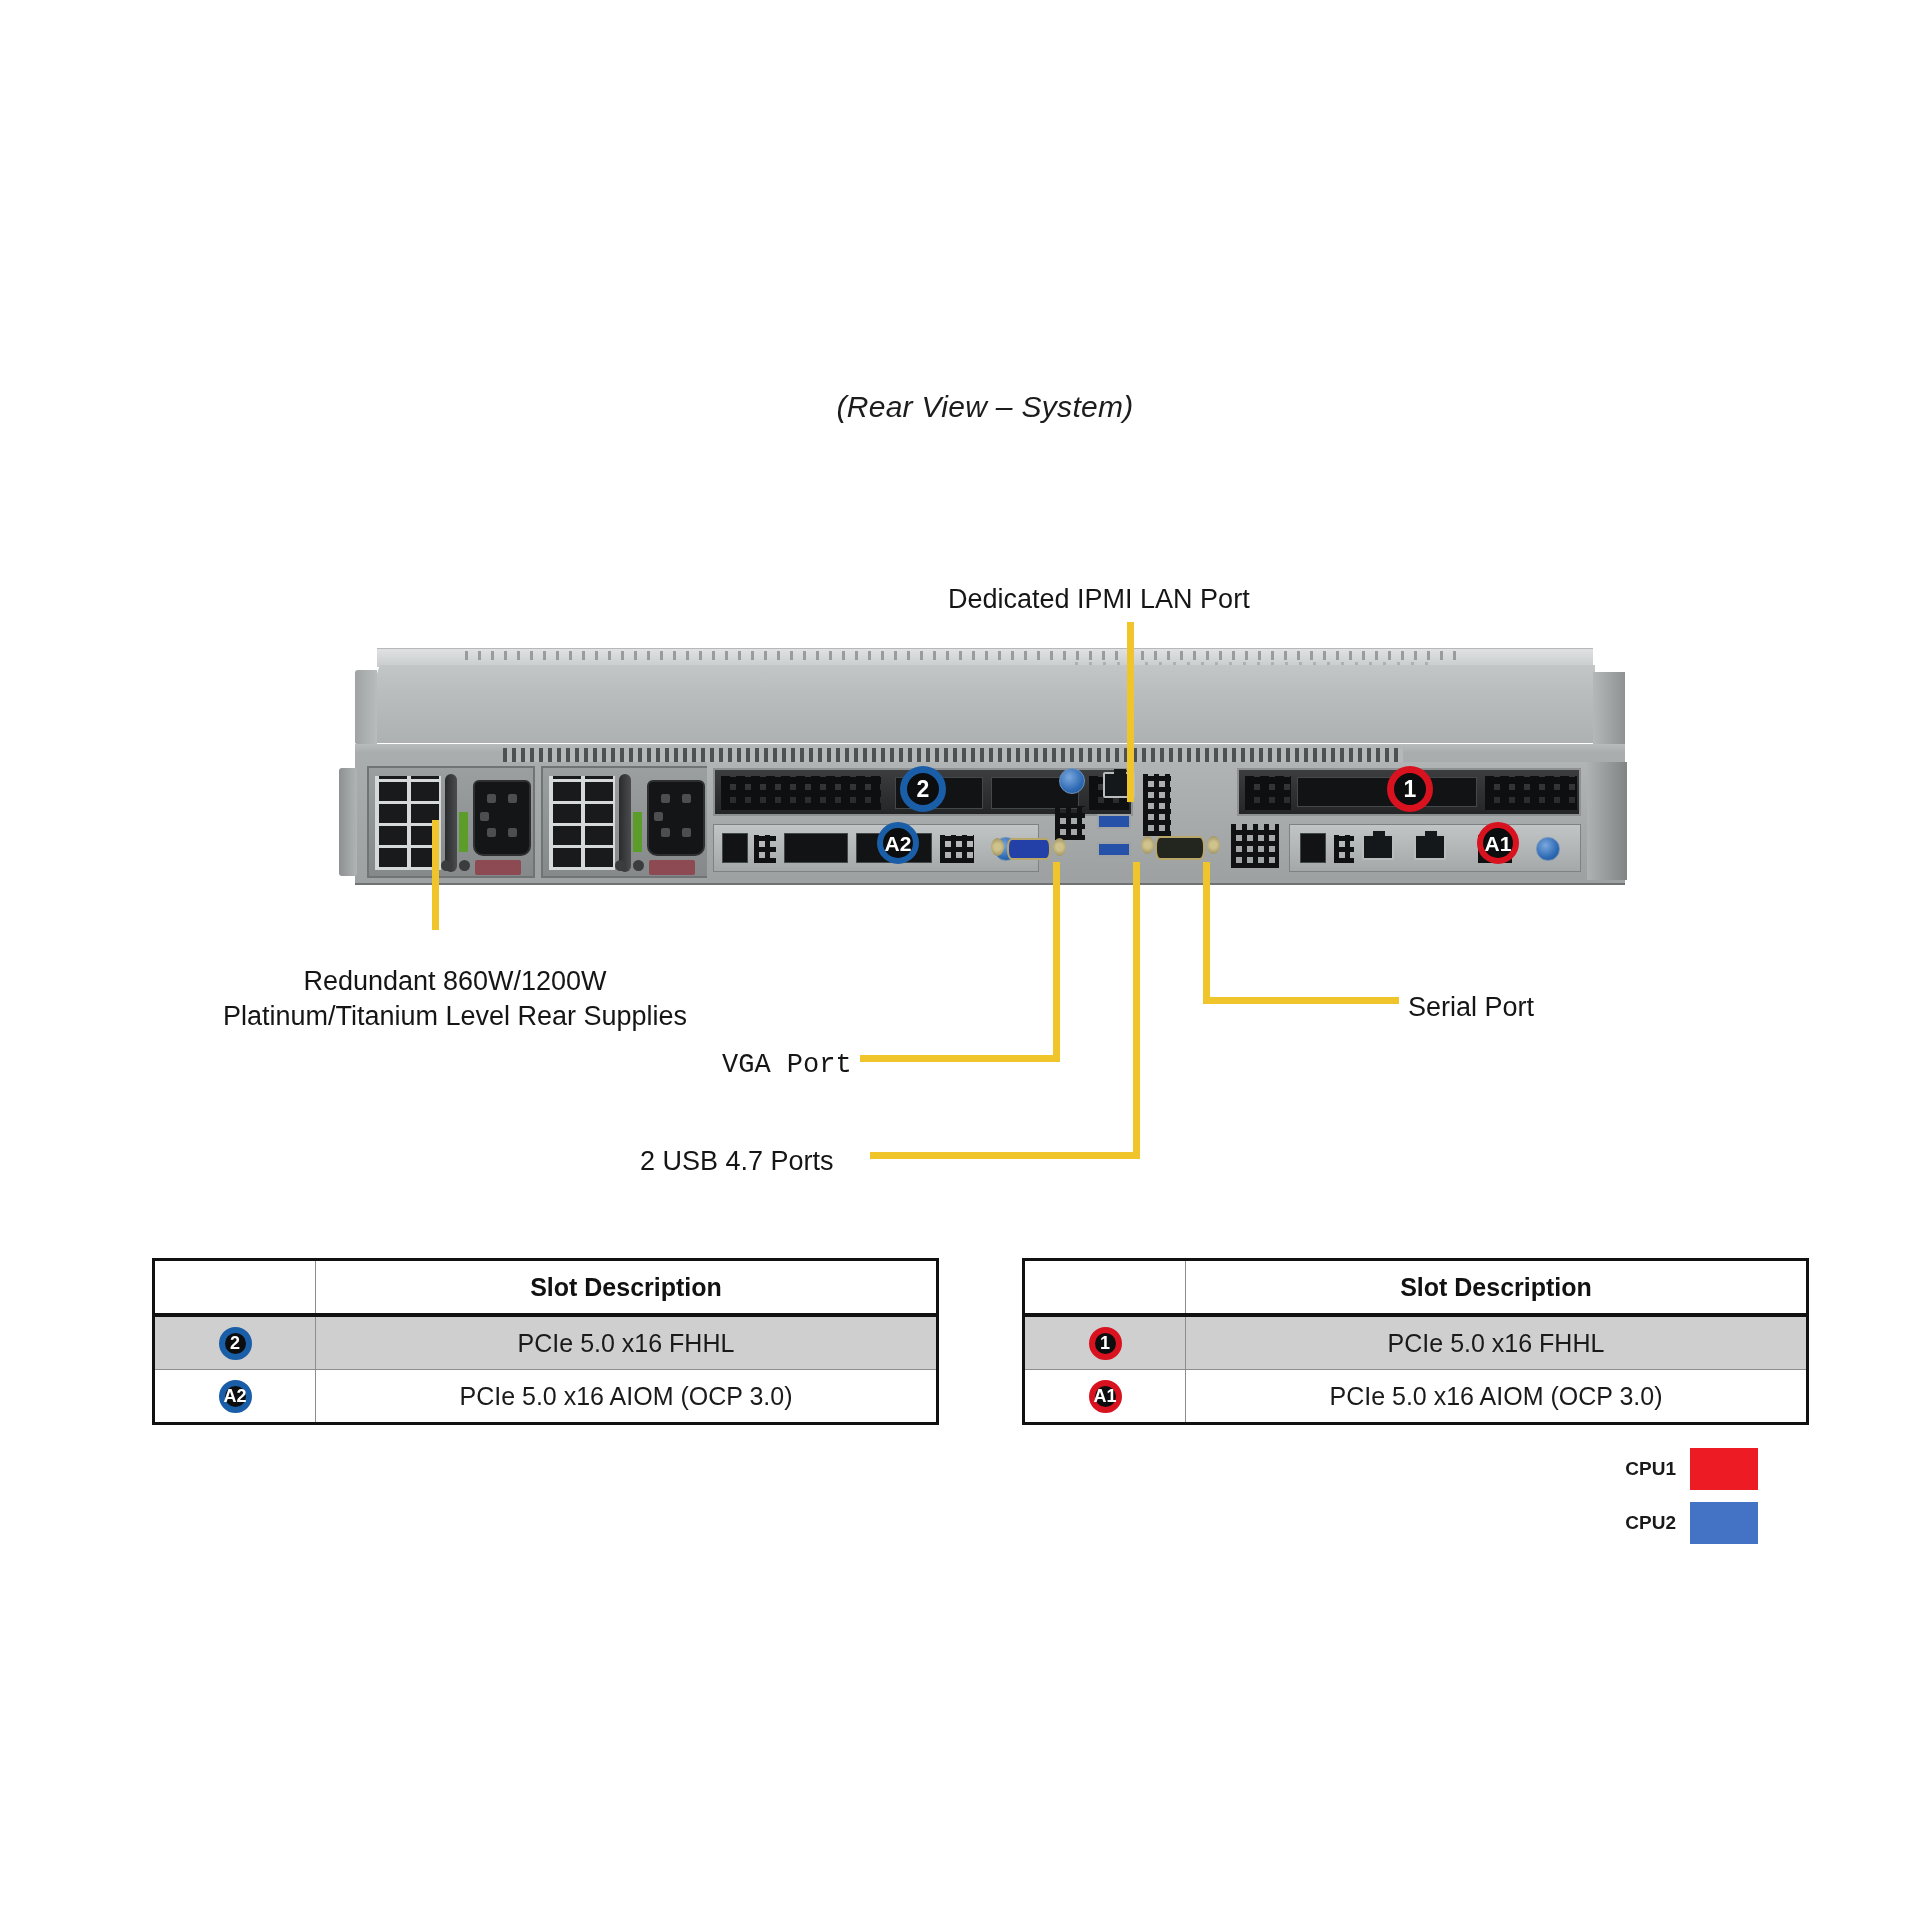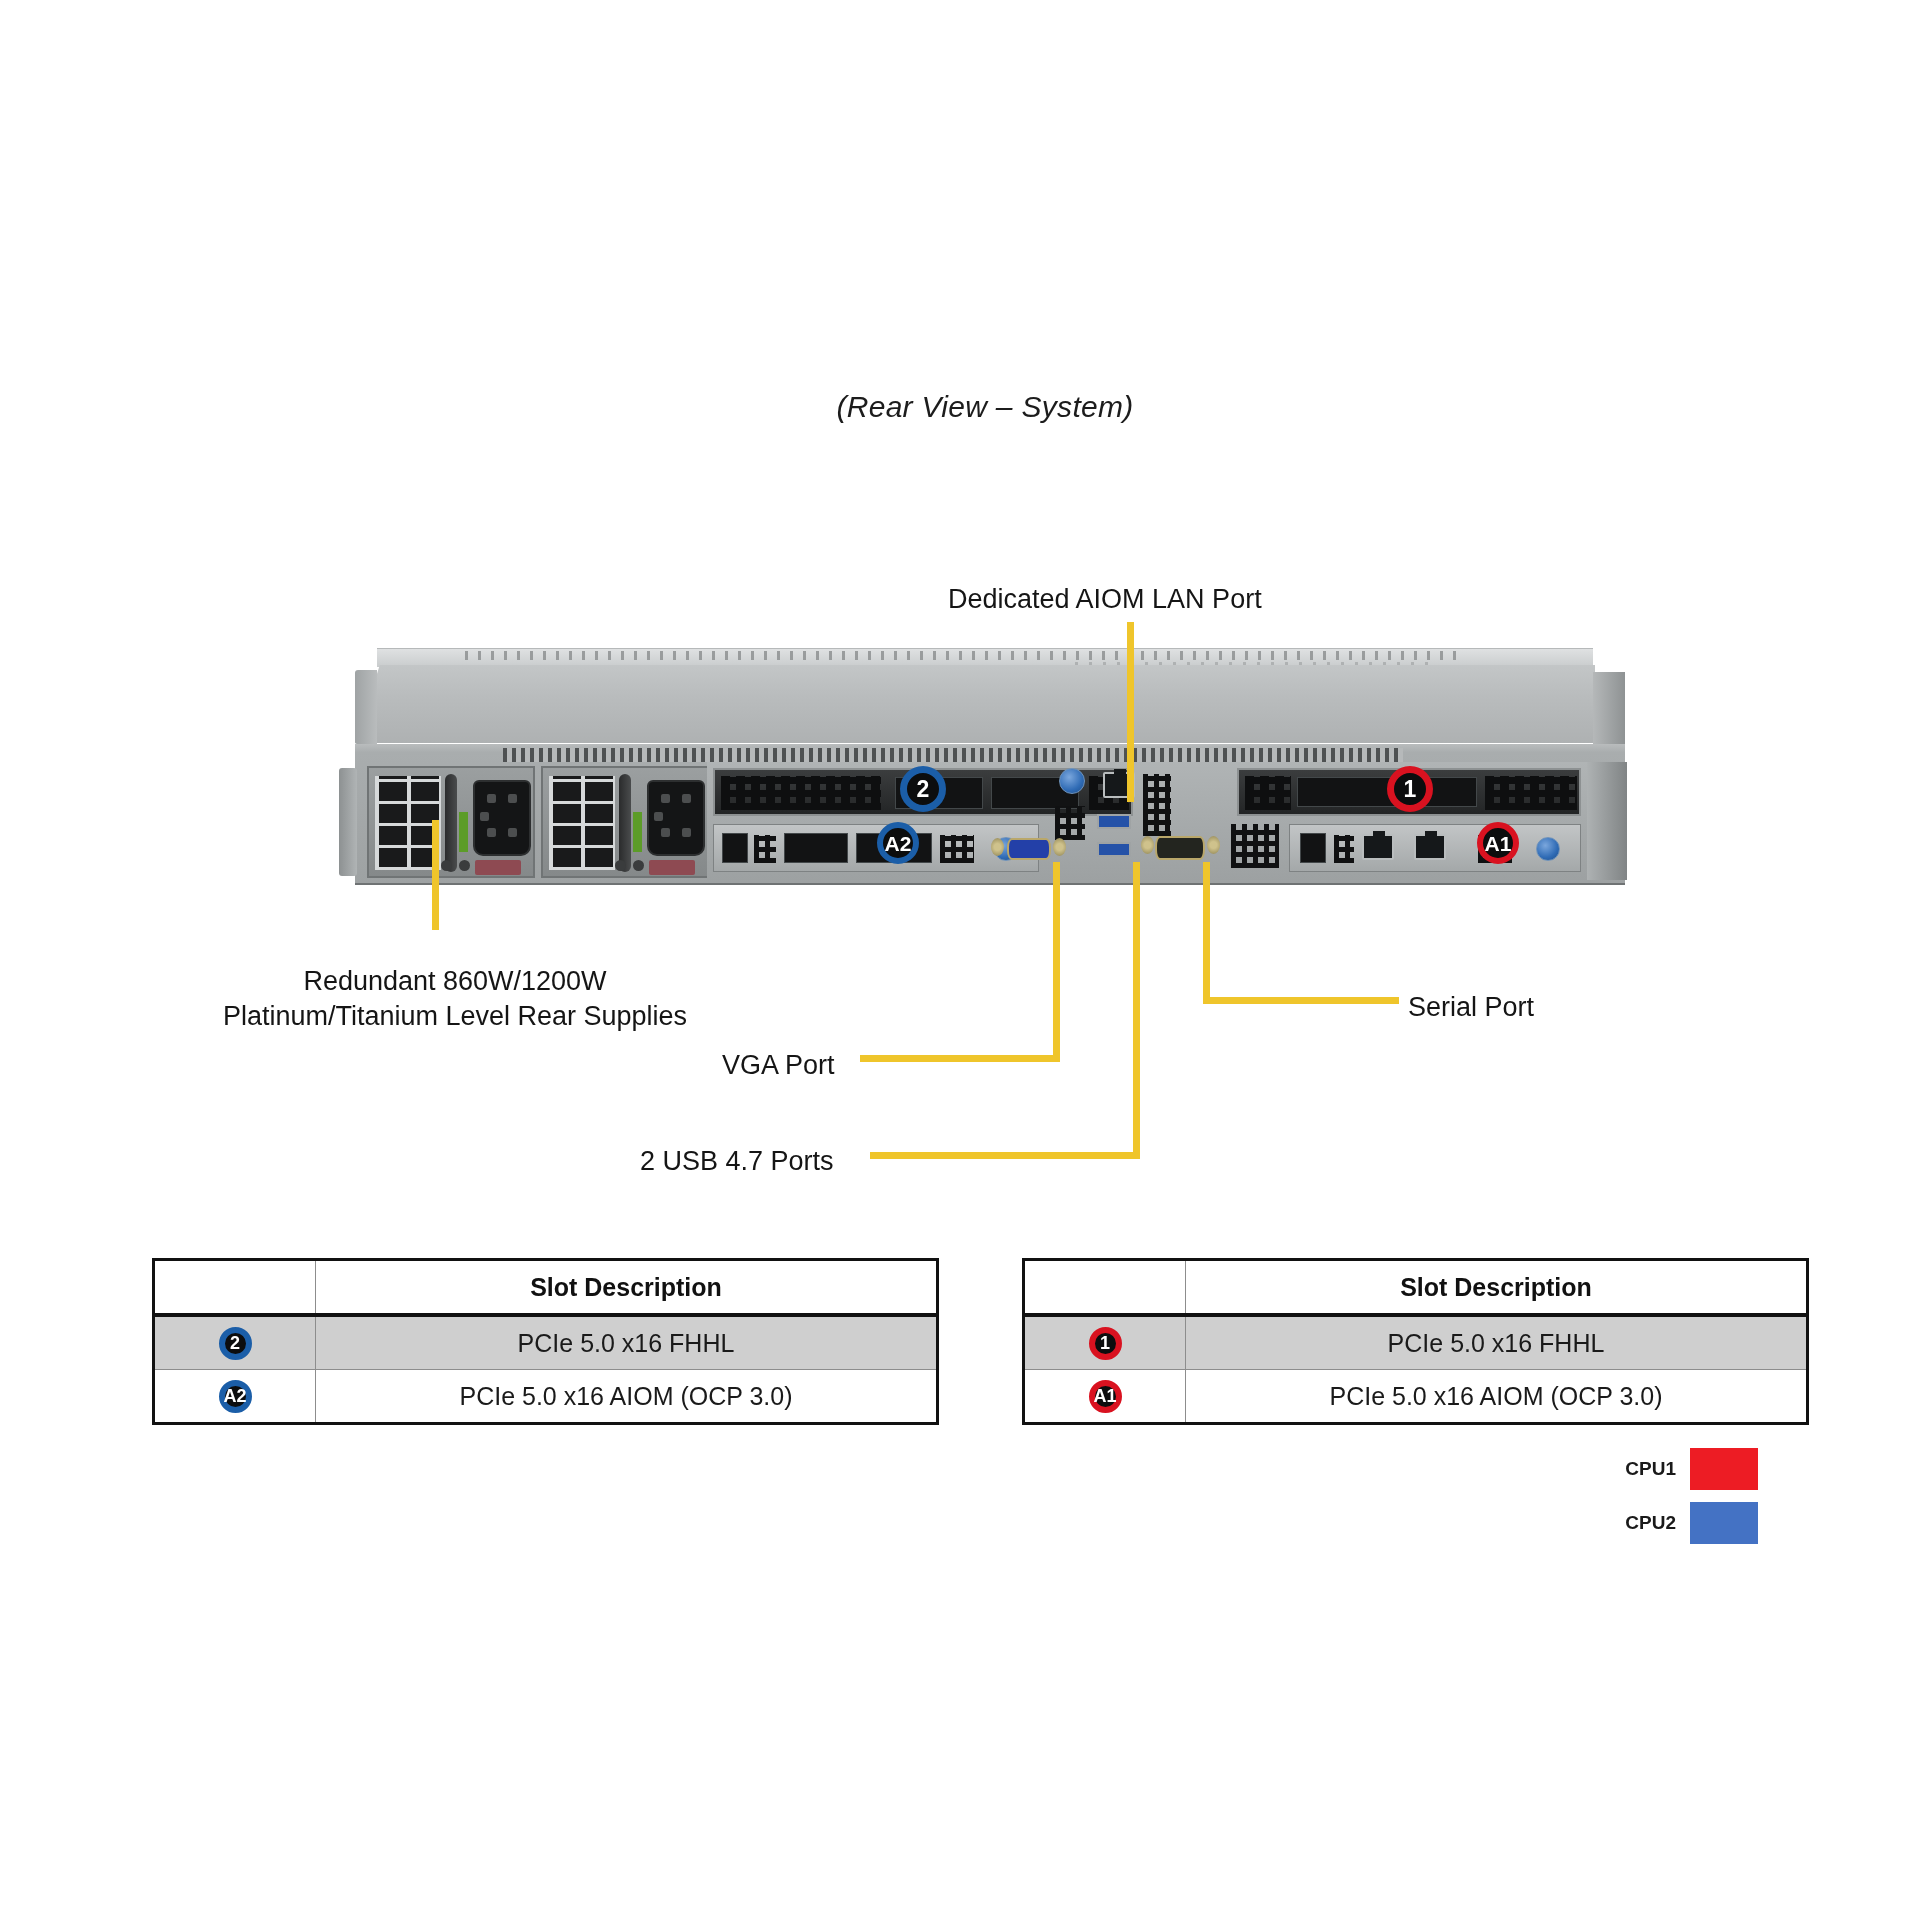--- a/index.html
+++ b/index.html
@@ -498,36 +498,36 @@
       </div>
     </div>
 
     <div class="slot-badge blue" style="left: 545px; top: 22px; border-color: rgb(27, 94, 168);">2</div>
     <div class="slot-badge blue small" style="left: 522px; top: 78px; border-color: rgb(27, 94, 168);">A2</div>
     <div class="slot-badge red" style="left: 1032px; top: 22px; border-color: rgb(217, 18, 32);">1</div>
     <div class="slot-badge red small" style="left: 1122px; top: 78px; border-color: rgb(217, 18, 32);">A1</div>
   </div>
 </div>
 
-<div class="callout-label" style="left:948px;top:582px;">Dedicated AIOM  LAN Port</div>
+<div class="callout-label" style="left:948px;top:582px;">Dedicated IPMI  LAN Port</div>
 <div class="lead v" style="left: 1127px; top: 622px; height: 180px; background: rgb(239, 197, 43);"></div>
 
 <div class="lead v" style="left: 432px; top: 820px; height: 110px; background: rgb(239, 197, 43);"></div>
 <div class="callout-label center" style="left:155px;top:964px;width:600px;">
   <div>Redundant  860W/1200W</div>
   <div>Platinum/Titanium  Level Rear Supplies</div>
 </div>
 
 <div class="lead v" style="left: 1203px; top: 862px; height: 142px; background: rgb(239, 197, 43);"></div>
 <div class="lead h" style="left: 1203px; top: 997px; width: 196px; background: rgb(239, 197, 43);"></div>
 <div class="callout-label" style="left:1408px;top:990px;">Serial Port</div>
 
 <div class="lead v" style="left: 1053px; top: 862px; height: 200px; background: rgb(239, 197, 43);"></div>
 <div class="lead h" style="left: 860px; top: 1055px; width: 200px; background: rgb(239, 197, 43);"></div>
-<div class="callout-label" style="left:722px;top:1048px;">VGA Port</div>
+<div class="callout-label" style="left:722px;top:1048px;font-family:Liberation Mono, monospace;">VGA Port</div>
 
 <div class="lead v" style="left: 1133px; top: 862px; height: 297px; background: rgb(239, 197, 43);"></div>
 <div class="lead h" style="left: 870px; top: 1152px; width: 270px; background: rgb(239, 197, 43);"></div>
 <div class="callout-label" style="left:640px;top:1144px;">2 USB 4.7 Ports</div>
 
 <table class="slot-table" style="left:152px;top:1258px;">
   <tbody>
       <tr>
     <th class="hdr-blank"></th>
     <th class="hdr-title">Slot Description</th>

